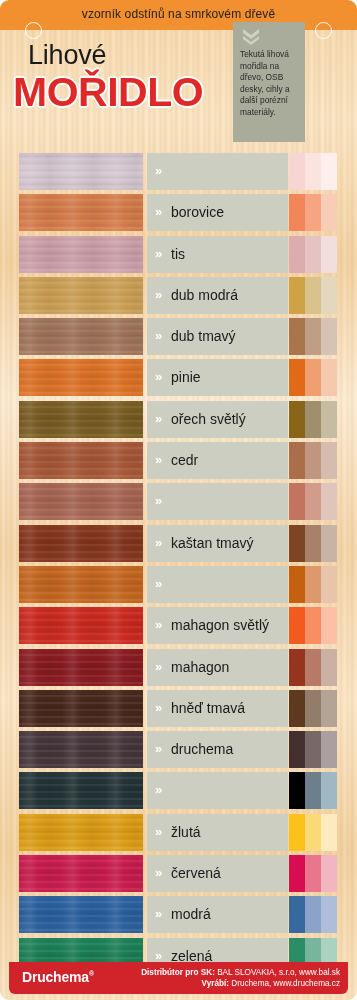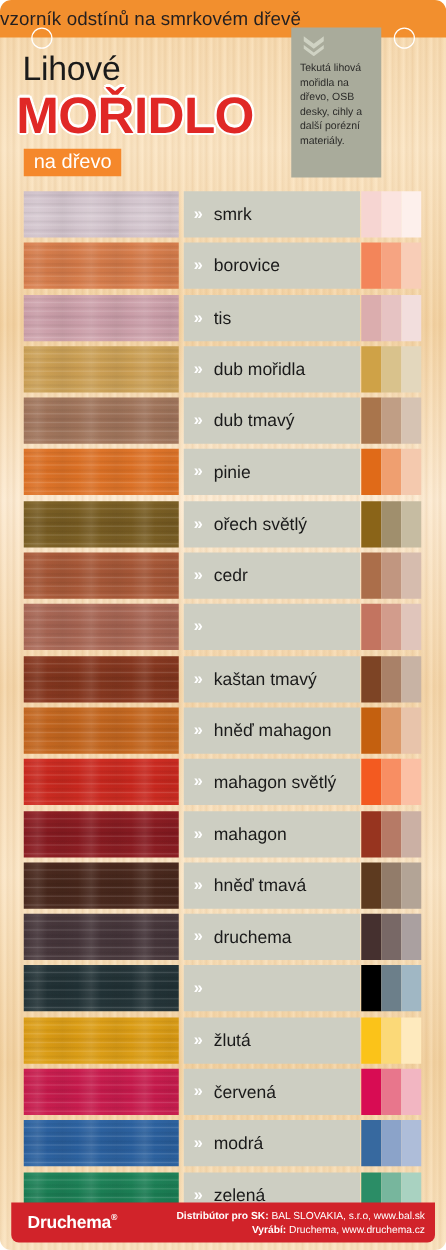--- a/index.html
+++ b/index.html
@@ -20,35 +20,35 @@
         #f4d6ab 55%,#fbe8cb 70%,#f2d2a2 85%,#fae5c4 100%);
   }
 
   
   #topbar{
     position:absolute;left:0;top:0;width:357px;height:30px;
     background:#f28f2e;border-radius:9px 9px 0 0;
     box-sizing:border-box;
   }
   #topbar .tagline{
-    position:absolute;left:0;right:0;top:7px;text-align:left;
-    font-size:15px;color:#231f20;letter-spacing:.1px;
+    position:absolute;left:0;right:0;top:7px;text-align:center;
+    font-size:12px;color:#231f20;letter-spacing:.1px;
   }
   .punch{
     position:absolute;width:17px;height:17px;border-radius:50%;
     border:1.3px solid #ffffff;box-sizing:border-box;
     top:22px;background:transparent;
   }
   .punch.left{left:25px;}
   .punch.right{right:25px;}
 
   
   #headline{position:absolute;left:0;top:30px;width:230px;height:115px;}
   .h-lihove{
-    position:absolute;left:18px;top:10px;
+    position:absolute;left:28px;top:10px;
     font-size:27px;color:#1a1a1a;letter-spacing:-.2px;
   }
   .h-moridlo{
     position:absolute;left:13px;top:39px;
     font-size:41px;font-weight:bold;color:#e02826;letter-spacing:-.5px;
     text-shadow:
       -1.4px -1.4px 0 #fff, 1.4px -1.4px 0 #fff,
       -1.4px 1.4px 0 #fff, 1.4px 1.4px 0 #fff,
       0 -1.8px 0 #fff, 0 1.8px 0 #fff,
       -1.8px 0 0 #fff, 1.8px 0 0 #fff;
@@ -136,41 +136,39 @@
 
   <div id="topbar">
     <div class="tagline">vzorník odstínů na smrkovém dřevě</div>
   </div>
   <div class="punch left"></div>
   <div class="punch right"></div>
 
   <div id="headline">
     <div class="h-lihove">Lihové</div>
     <div class="h-moridlo">MOŘIDLO</div>
-    <div class="h-nadrevo">na dřevo</div>
   </div>
 
   <div id="infobox">
     <div class="chev">
       <svg width="22" height="17" viewBox="0 0 22 17">
         <path d="M3 1 L11 7 L19 1 L19 5 L11 11 L3 5 Z" fill="#cfd2c3"></path>
         <path d="M3 8 L11 14 L19 8 L19 11 L11 17 L3 11 Z" fill="#cfd2c3"></path>
       </svg>
     </div>
     <div class="txt">Tekutá lihová mořidla na dřevo, OSB desky, cihly a další porézní materiály.</div>
   </div>
 
   <div id="rows">
       <div class="row">
         <div class="sw-wood" style="background: linear-gradient(rgb(207, 192, 201) 0%, rgb(214, 201, 209) 50%, rgb(207, 192, 201) 100%);">
           <div class="grain"></div>
         </div>
         <div class="label-panel">
           <span class="chevd">»</span>
-          <span class="nm">smrk</span>
         </div>
         <div class="strip">
           <i style="background: rgb(246, 213, 210);"></i>
           <i style="background: rgb(251, 228, 224);"></i>
           <i style="background: rgb(253, 240, 236);"></i>
         </div>
       </div>
       <div class="row">
         <div class="sw-wood" style="background: linear-gradient(rgb(217, 128, 79) 0%, rgb(207, 119, 71) 50%, rgb(217, 128, 79) 100%);">
           <div class="grain"></div>
@@ -198,21 +196,21 @@
           <i style="background: rgb(230, 195, 195);"></i>
           <i style="background: rgb(242, 222, 221);"></i>
         </div>
       </div>
       <div class="row">
         <div class="sw-wood" style="background: linear-gradient(rgb(203, 162, 89) 0%, rgb(201, 156, 81) 50%, rgb(203, 162, 89) 100%);">
           <div class="grain"></div>
         </div>
         <div class="label-panel">
           <span class="chevd">»</span>
-          <span class="nm">dub mořidla</span>
+          <span class="nm">dub modrá</span>
         </div>
         <div class="strip">
           <i style="background: rgb(207, 162, 71);"></i>
           <i style="background: rgb(217, 194, 140);"></i>
           <i style="background: rgb(227, 215, 189);"></i>
         </div>
       </div>
       <div class="row">
         <div class="sw-wood" style="background: linear-gradient(rgb(164, 121, 95) 0%, rgb(155, 111, 87) 50%, rgb(164, 121, 95) 100%);">
           <div class="grain"></div>
@@ -295,21 +293,20 @@
           <i style="background: rgb(169, 129, 104);"></i>
           <i style="background: rgb(200, 179, 164);"></i>
         </div>
       </div>
       <div class="row">
         <div class="sw-wood" style="background: linear-gradient(rgb(199, 106, 34) 0%, rgb(189, 98, 29) 50%, rgb(199, 106, 34) 100%);">
           <div class="grain"></div>
         </div>
         <div class="label-panel">
           <span class="chevd">»</span>
-          <span class="nm">hněď mahagon</span>
         </div>
         <div class="strip">
           <i style="background: rgb(196, 96, 15);"></i>
           <i style="background: rgb(220, 154, 108);"></i>
           <i style="background: rgb(232, 196, 171);"></i>
         </div>
       </div>
       <div class="row">
         <div class="sw-wood" style="background: linear-gradient(rgb(207, 45, 35) 0%, rgb(196, 38, 29) 50%, rgb(207, 45, 35) 100%);">
           <div class="grain"></div>

